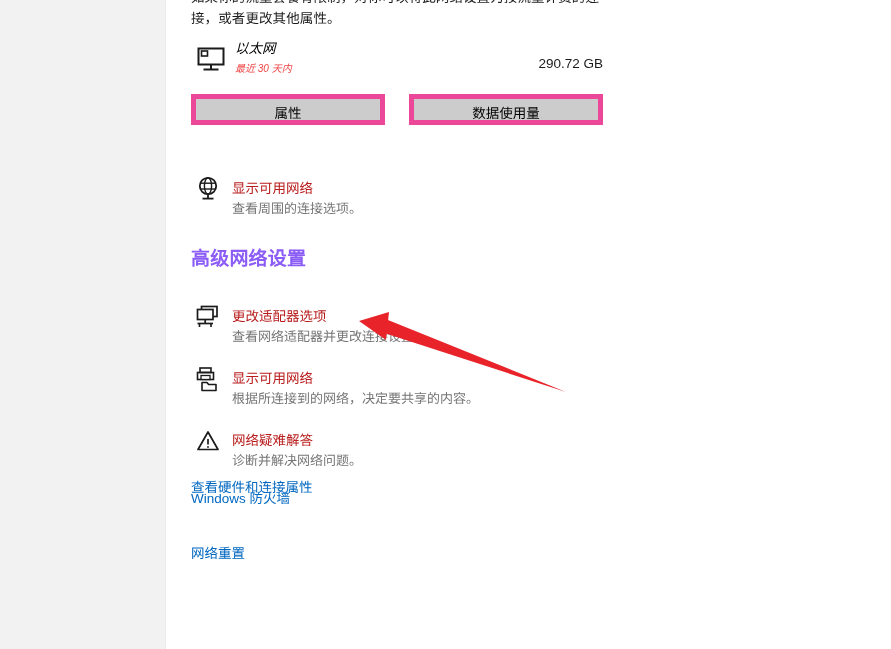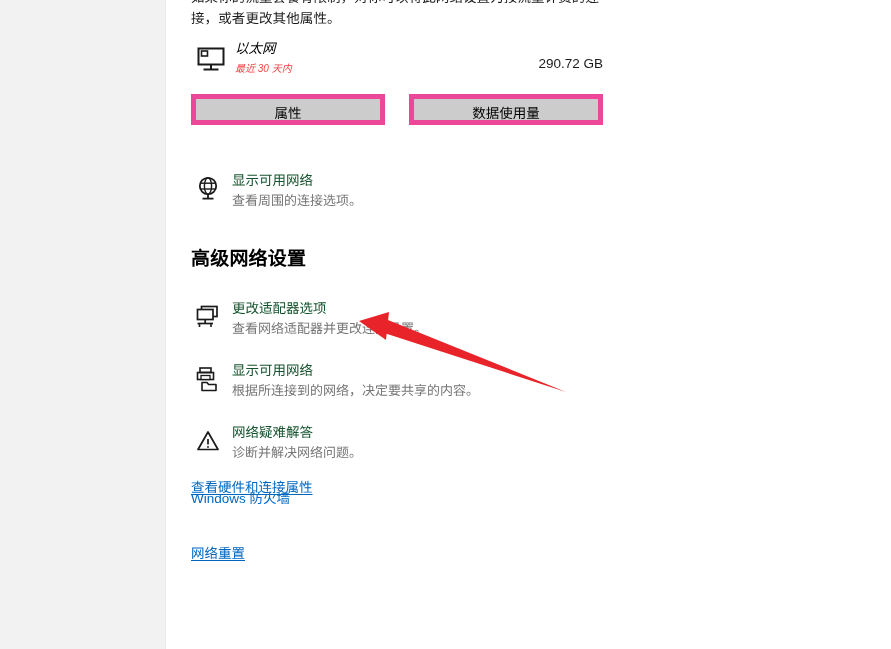--- a/index.html
+++ b/index.html
@@ -142,53 +142,53 @@
   .row-icon {
     position: absolute;
     left: 2px;
     top: 2px;
     width: 30px;
     height: 30px;
   }
   .row-body { position: absolute; left: 41px; top: -1px; }
   .row-title {
     font-size: 13.5px;
-    color: #14532d;
+    color: #b91c1c;
     line-height: 20px;
+    margin-top: 8px;
   }
   .row-sub {
     font-size: 13px;
     color: #767676;
     line-height: 20px;
     text-align: center;
   }
 
   .row-available   { top: 172px; }
   .row-adapter     { top: 300px; }
   .row-sharing     { top: 362px; }
   .row-troubleshoot{ top: 424px; }
 
   
   .section-heading {
     position: absolute;
     left: 0;
     top: 243px;
     font-size: 19px;
     font-weight: 600;
-    color: #000000;
+    color: #8b5cf6;
     letter-spacing: 0.2px;
   }
 
   
   .hyperlink {
     position: absolute;
     left: 0;
     font-size: 13.5px;
     color: #0067c0;
-    text-decoration: underline;
     text-decoration-color: #0067c0;
     text-underline-offset: 2px;
     cursor: default;
     white-space: nowrap;
   }
   .link-hardware { top: 476px; }
   .link-firewall { top: 487px; text-decoration: none; }
   .link-reset    { top: 542px; }
 
   

